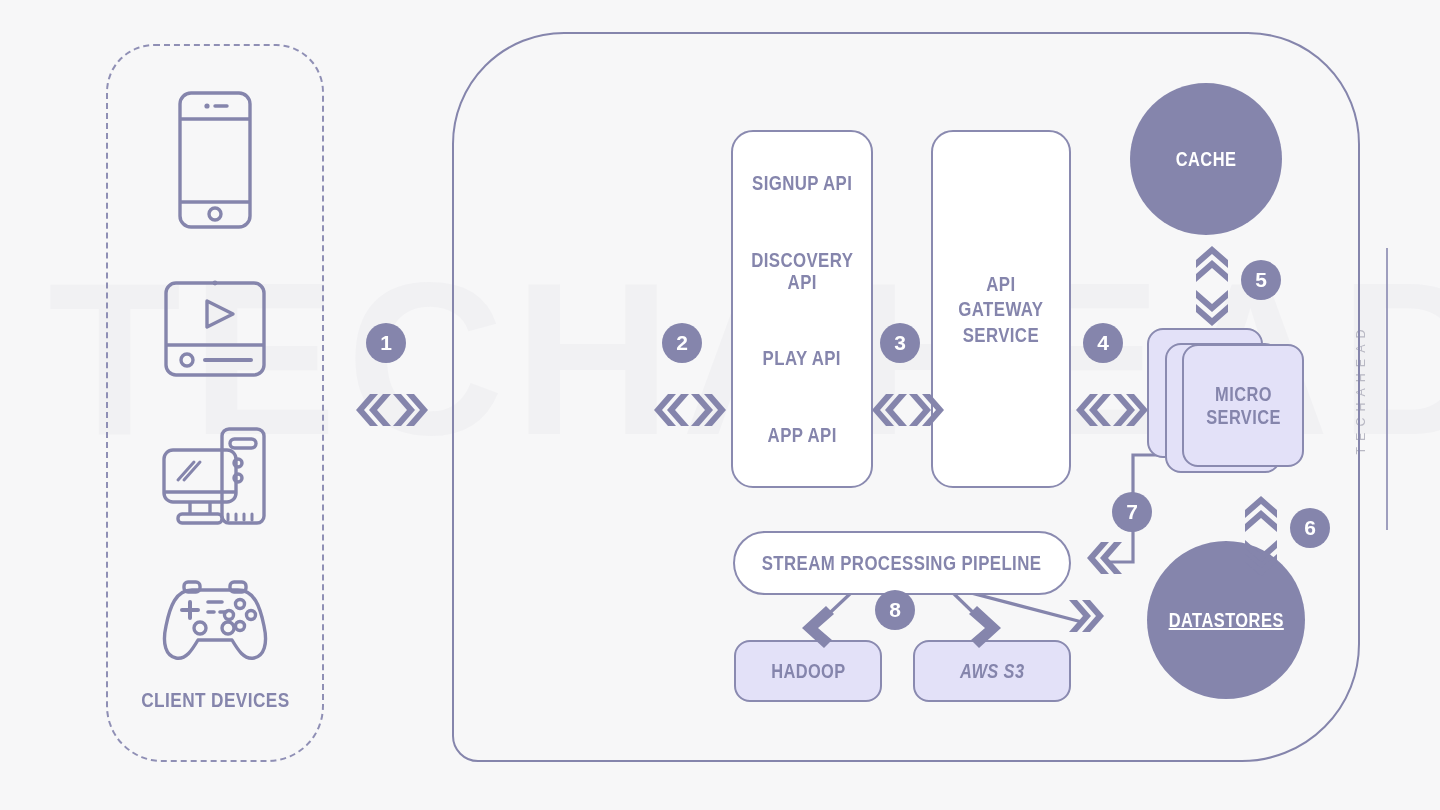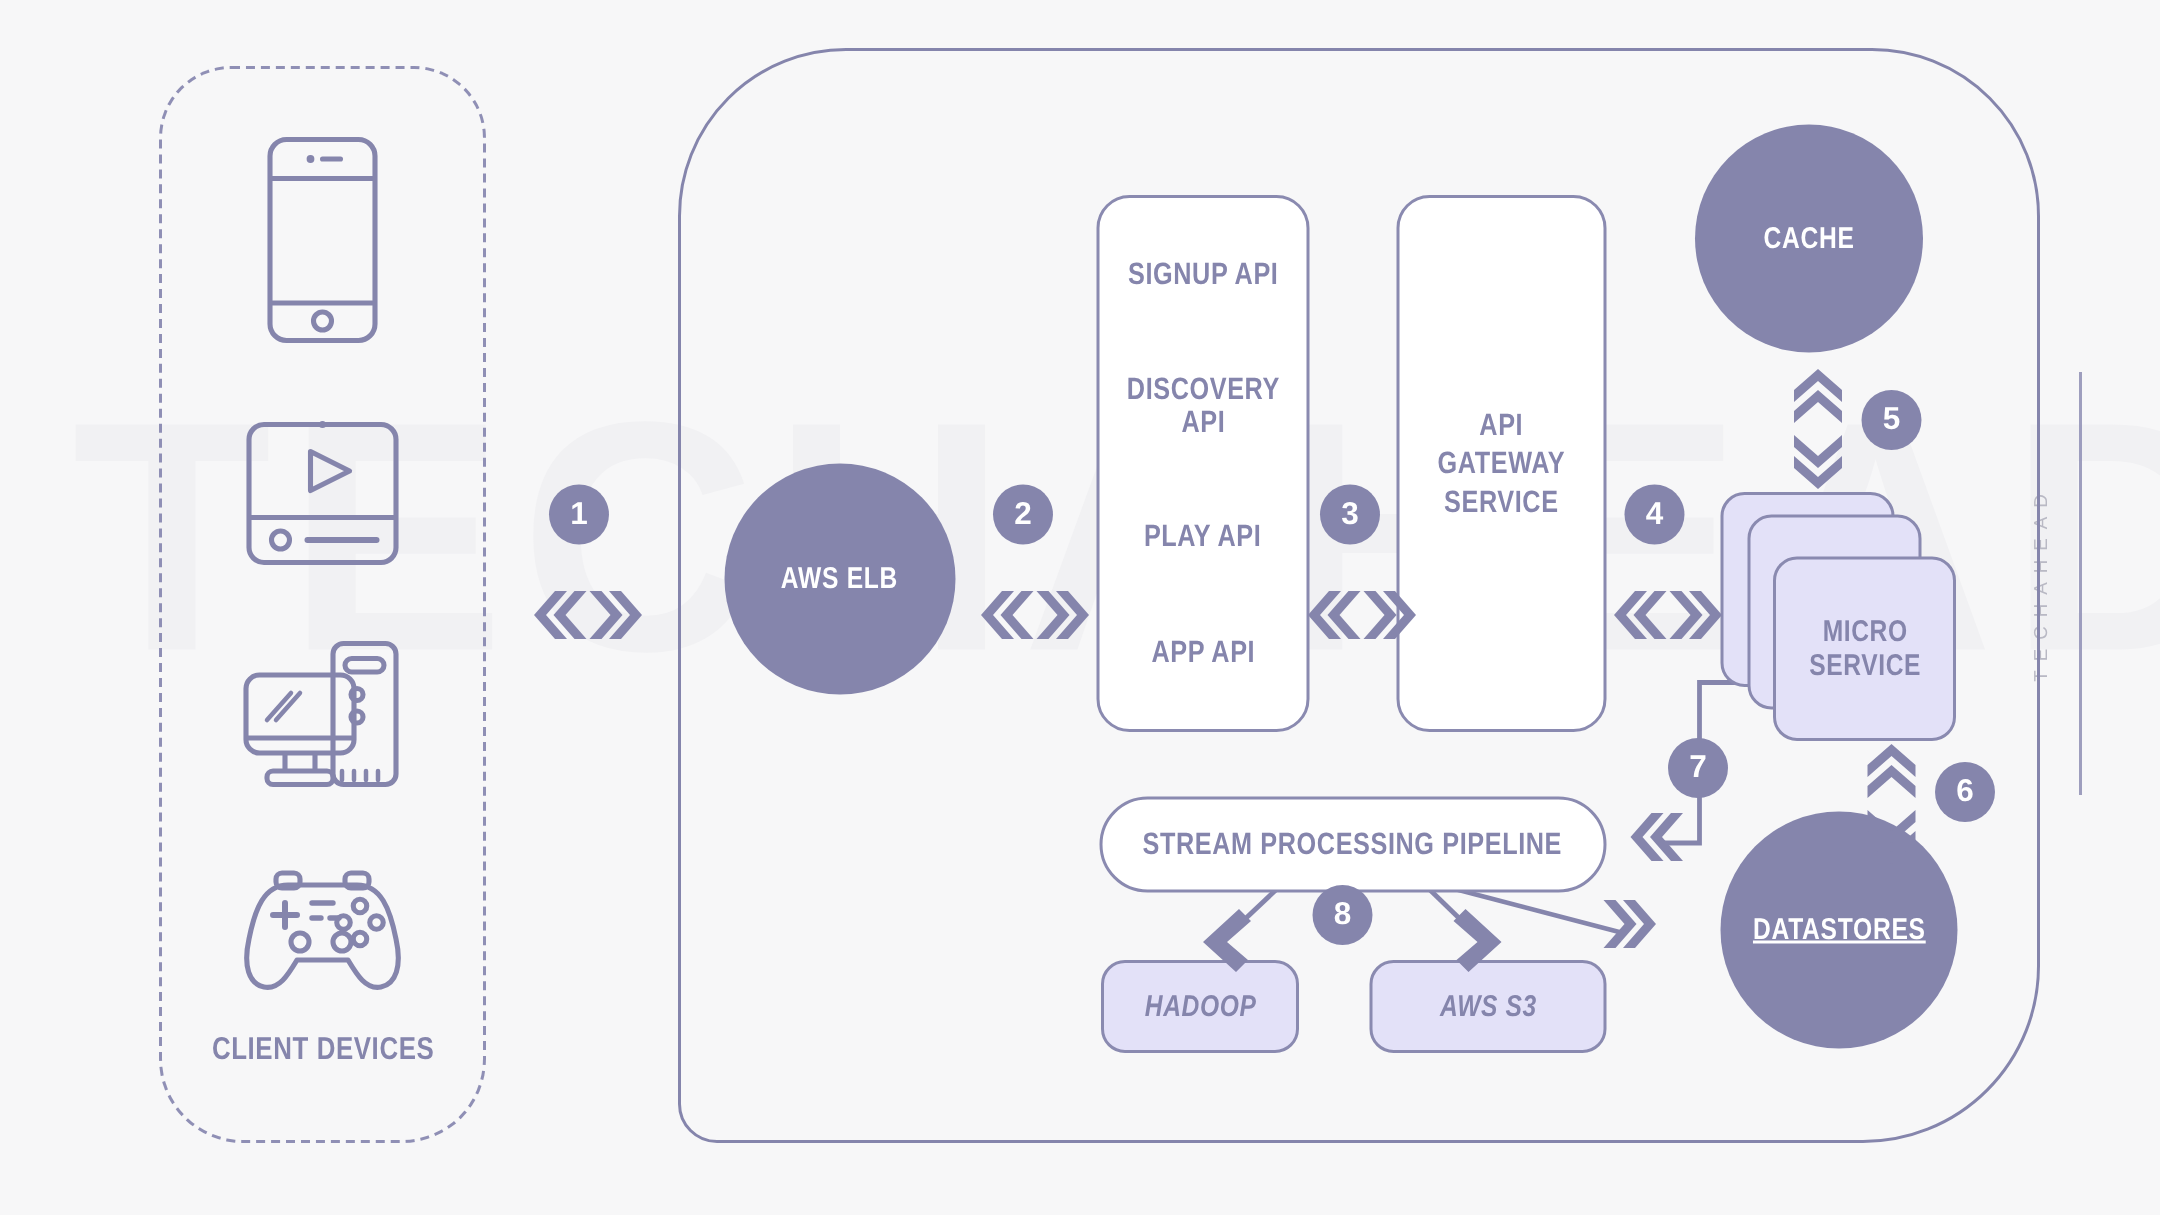--- a/index.html
+++ b/index.html
@@ -122,22 +122,22 @@
     background:#e3e1f8;
     border:2px solid #8a8ab0;
     border-radius:16px;
     box-sizing:border-box;
     display:flex;align-items:center;justify-content:center;
     color:#8585ac;text-align:center;
   }
   .card .cond{font-size:20px;line-height:1.12;}
   #ms1{left:1147px;top:328px;width:116px;height:130px;}
   #ms2{left:1165px;top:343px;width:116px;height:130px;}
-  #ms3{left:1182px;top:371px;width:122px;height:123px;}
-  #hadoop{left:734px;top:640px;width:132px;height:62px;font-style:italic;}
+  #ms3{left:1182px;top:344px;width:122px;height:123px;}
+  #hadoop{left:734px;top:640px;width:148px;height:62px;}
   #s3{left:913px;top:640px;width:158px;height:62px;font-style:italic;}
 
   
   .step{
     position:absolute;width:40px;height:40px;border-radius:50%;
     background:#8585ac;color:#fff;
     display:flex;align-items:center;justify-content:center;
     font-family:"Liberation Sans",sans-serif;font-weight:bold;
     font-size:21px;
   }
@@ -248,23 +248,20 @@
       </svg>
     </div>
   </div>
 
   <div class="client-caption">
     <span class="cond">CLIENT DEVICES</span>
   </div>
 
   <div class="main-frame"></div>
 
-  <div class="circle" id="elb">
-    <span class="cond">AWS ELB</span>
-  </div>
 
   <div class="circle" id="cache">
     <span class="cond">CACHE</span>
   </div>
 
   <div class="circle" id="datastores">
     <span class="cond">DATASTORES</span>
   </div>
 
   <div class="panel" id="api-list">

